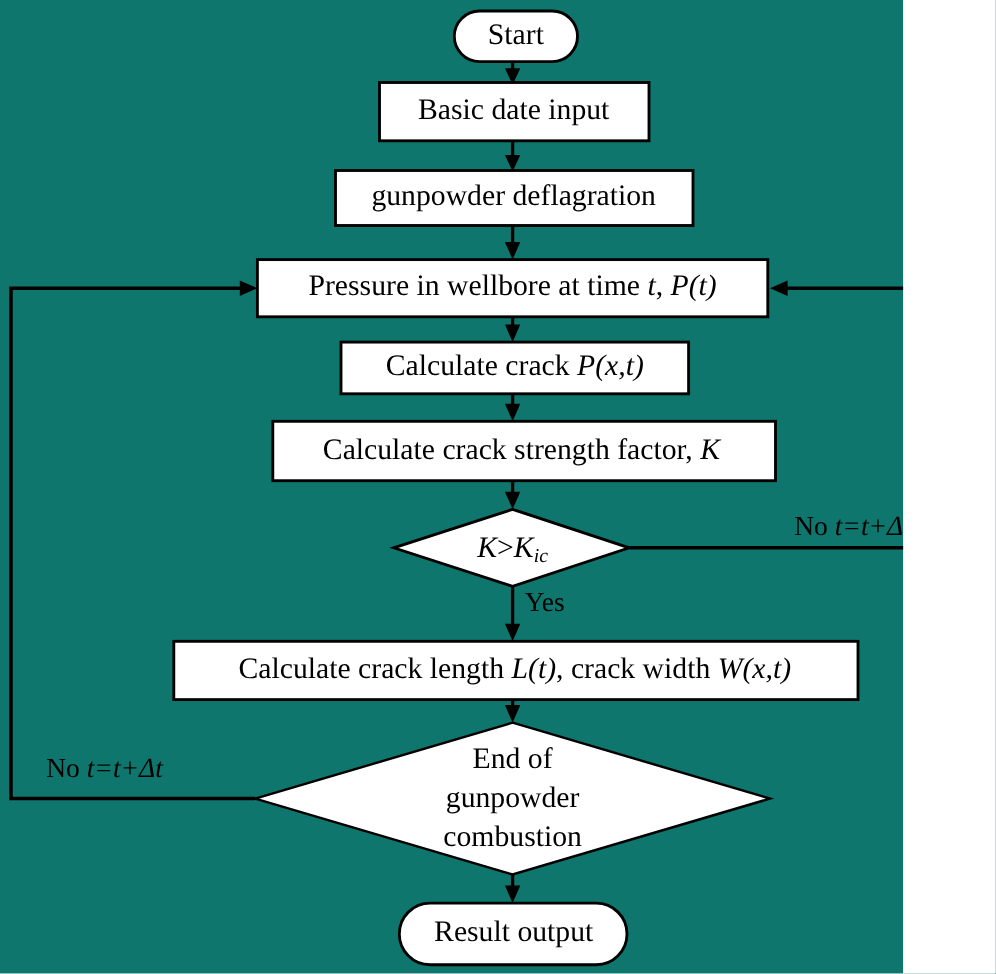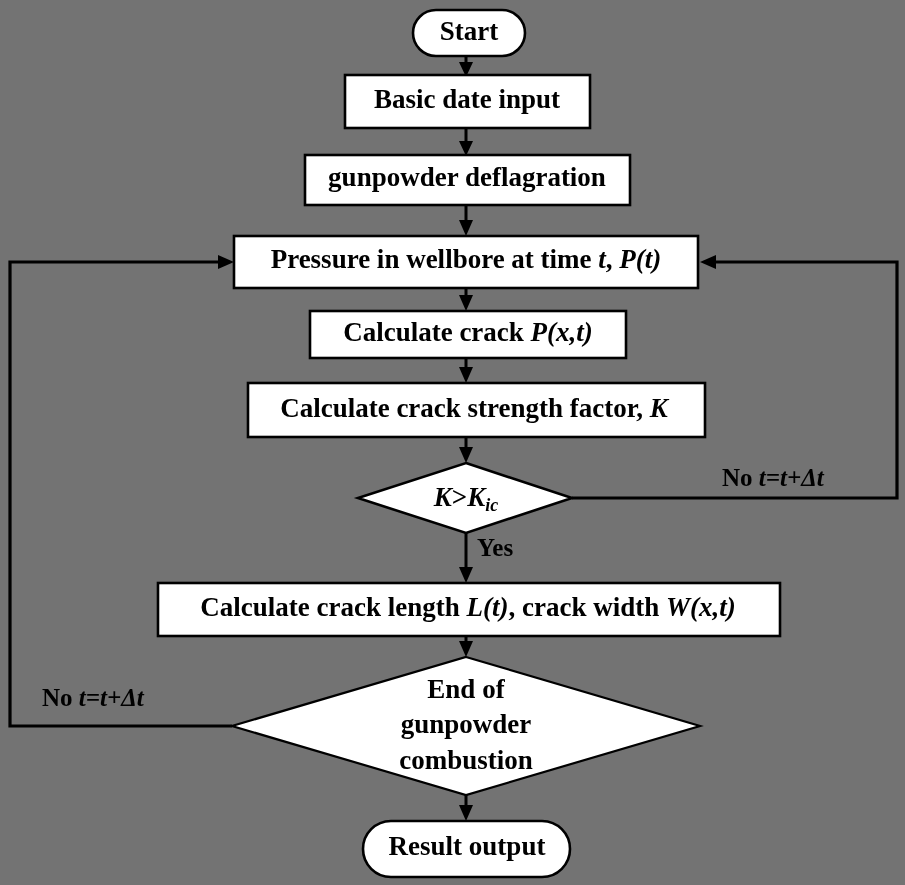--- a/index.html
+++ b/index.html
@@ -2,26 +2,25 @@
 <html><head>
 <meta charset="utf-8">
 <style>
   html, body {
     margin: 0;
     padding: 0;
     background: #ffffff;
   }
   #page {
     position: relative;
-    width: 905px;
+    width: 821px;
     height: 885px;
-    background: #737373;
+    background: #0f766e;
     overflow: hidden;
     font-family: "Liberation Serif", "DejaVu Serif", serif;
-    font-weight: bold;
   }
   svg#flow {
     position: absolute;
     inset: 0;
     width: 905px;
     height: 885px;
   }
   .shape {
     fill: #ffffff;
     stroke: #000000;

